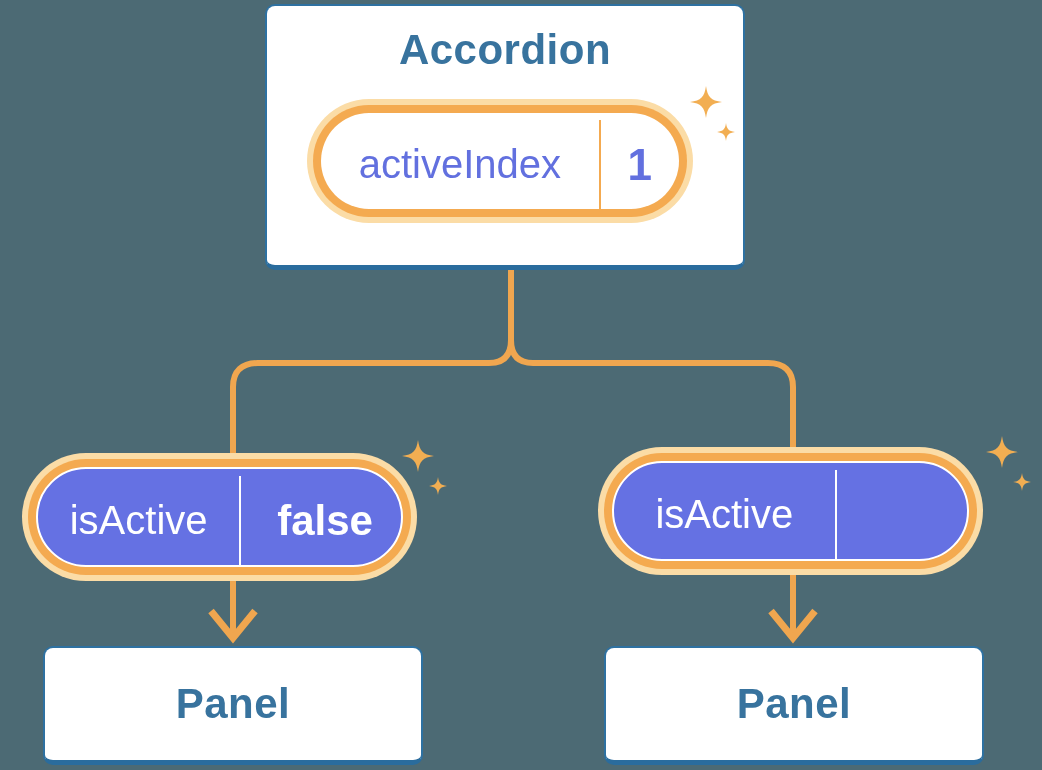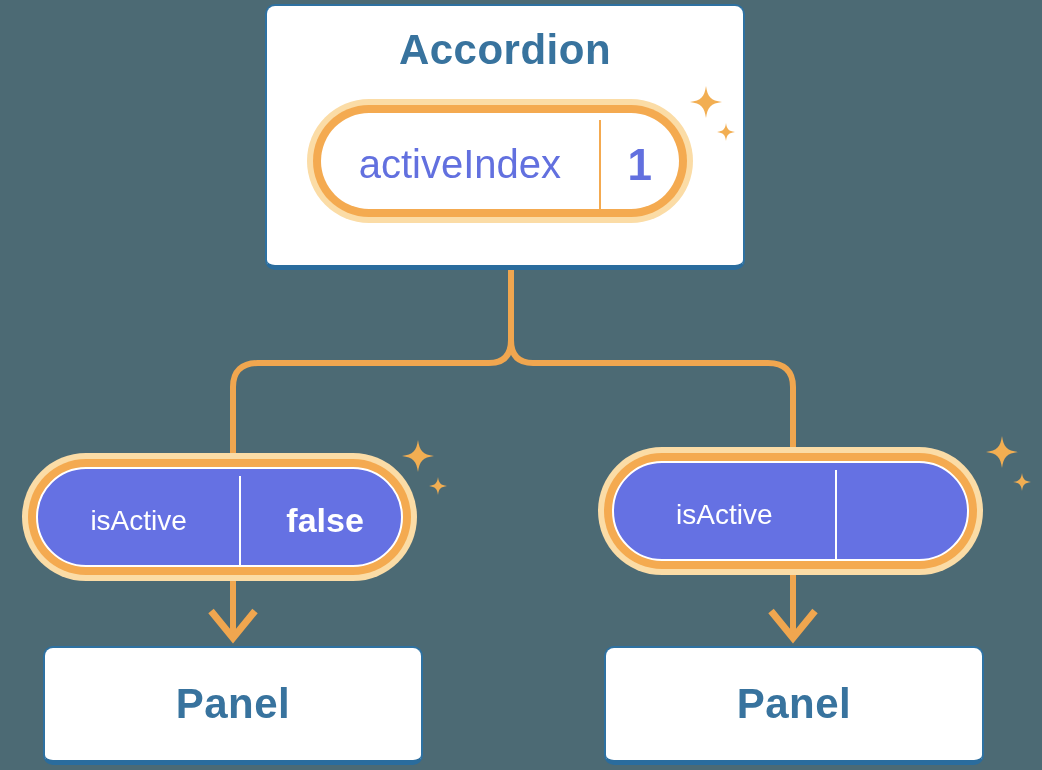--- a/index.html
+++ b/index.html
@@ -56,22 +56,22 @@
   .pill-core{
     box-sizing:border-box;width:100%;height:100%;
     border-radius:999px;display:flex;align-items:stretch;overflow:hidden;
   }
   .pill-core.light{background:#fff;}
   .pill-core.dark{background:var(--purple-fill);border:2.5px solid #fff;}
 
   .pill-cell{display:flex;align-items:center;justify-content:center;margin-top:7px;}
   .state-label{color:var(--purple-text);font-size:40px;}
   .state-value{color:var(--purple-text);font-size:44px;font-weight:700;}
-  .prop-label{color:var(--white-text);font-size:28px;}
-  .prop-value{color:var(--white-text);font-size:34px;font-weight:700;padding-left:8px;}
+  .prop-label{color:var(--white-text);font-size:40px;}
+  .prop-value{color:var(--white-text);font-size:42px;font-weight:700;padding-left:8px;}
 
   .state-pill{left:307px;top:99px;width:386px;height:124px;}
   .state-pill .cell-label{width:78%;border-right:2.5px solid var(--orange-ring);}
   .state-pill .cell-value{width:22%;}
 
   .prop-pill-left{left:22px;top:453px;width:395px;height:128px;}
   .prop-pill-left .cell-label{width:57%;border-right:2.5px solid #fff;}
   .prop-pill-left .cell-value{width:43%;}
 
   .prop-pill-right{left:598px;top:447px;width:385px;height:128px;}

